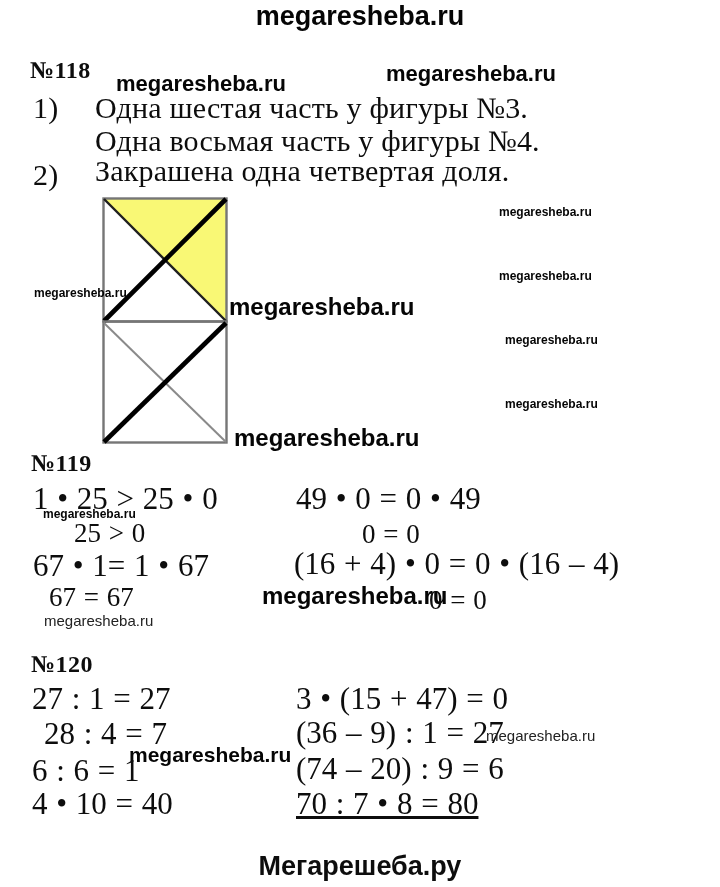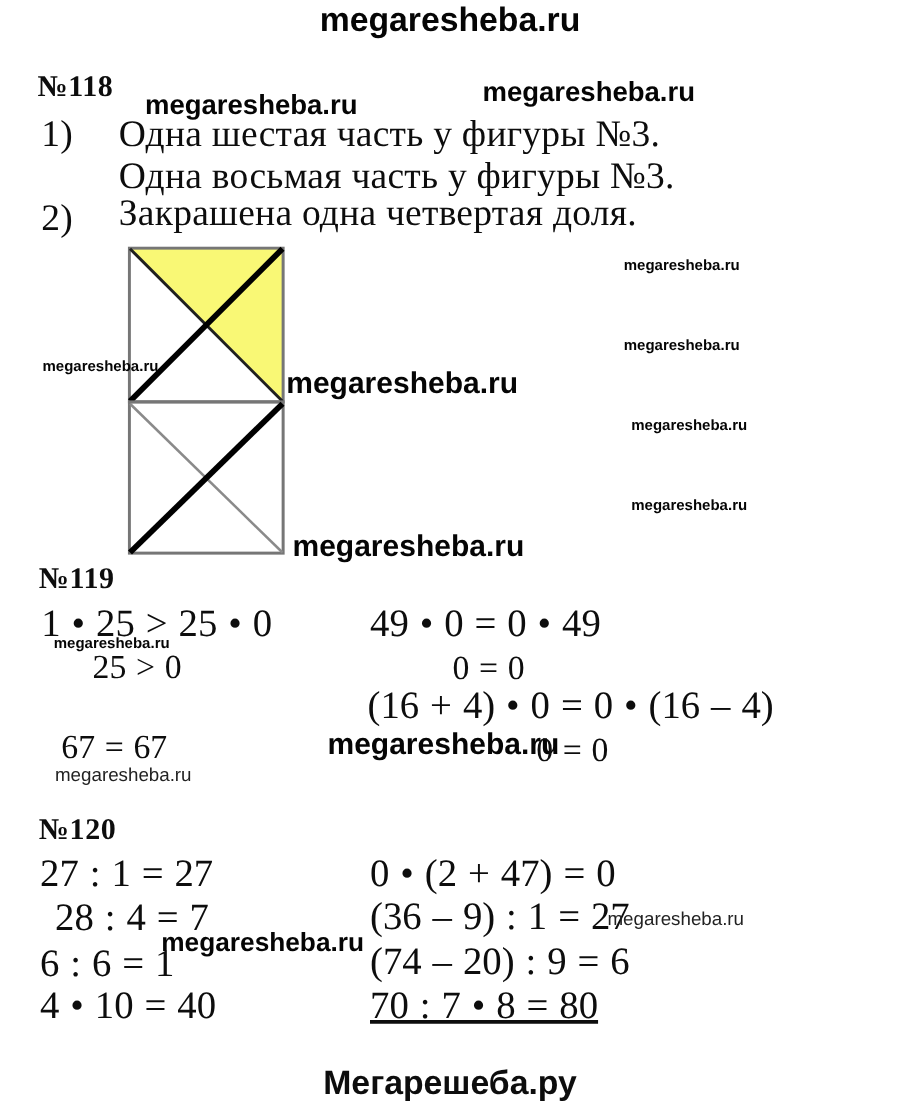--- a/index.html
+++ b/index.html
@@ -28,21 +28,21 @@
 <div class="page">
 
   <div class="abs wm wm-hdr">megaresheba.ru</div>
 
   <div class="abs hnum" style="left:30px;top:57px;">№118</div>
   <div class="abs wm wm-22" style="left:116px;top:72px;">megaresheba.ru</div>
   <div class="abs wm wm-22" style="left:386px;top:62px;">megaresheba.ru</div>
 
   <div class="abs txt" style="left:33px;top:91px;">1)</div>
   <div class="abs txt" style="left:95px;top:91px;">Одна шестая часть у фигуры №3.</div>
-  <div class="abs txt" style="left:95px;top:124px;">Одна восьмая часть у фигуры №3.</div>
+  <div class="abs txt" style="left:95px;top:124px;">Одна восьмая часть у фигуры №4.</div>
   <div class="abs txt" style="left:33px;top:158px;">2)</div>
   <div class="abs txt" style="left:95px;top:154px;">Закрашена одна четвертая доля.</div>
 
   <div class="abs" style="left:102px;top:197px;">
     <svg width="126" height="248" viewBox="0 0 126 248">
       <polygon points="2,2 124,2 124,124" fill="#f9f875"></polygon>
       <rect x="1.5" y="1.5" width="123" height="123" fill="none" stroke-width="2.4" stroke="#767676"></rect>
       <line x1="2" y1="2" x2="124" y2="124" stroke-width="2.4" stroke="#1f1f1f"></line>
       <line x1="124" y1="2" x2="2" y2="124" stroke-width="4.6" stroke="#000000"></line>
       <rect x="1.5" y="124.5" width="123" height="121" fill="none" stroke-width="2.4" stroke="#767676"></rect>
@@ -57,38 +57,39 @@
   <div class="abs wm wm-12" style="left:499px;top:206px;">megaresheba.ru</div>
   <div class="abs wm wm-12" style="left:499px;top:270px;">megaresheba.ru</div>
   <div class="abs wm wm-12" style="left:505px;top:334px;">megaresheba.ru</div>
   <div class="abs wm wm-12" style="left:505px;top:398px;">megaresheba.ru</div>
 
   <div class="abs hnum" style="left:31px;top:450px;">№119</div>
 
   <div class="abs eq" style="left:33px;top:482px;">1 • 25 &gt; 25 • 0</div>
   <div class="abs wm wm-12" style="left:43px;top:508px;">megaresheba.ru</div>
   <div class="abs eq-sub" style="left:74px;top:518px;">25 &gt; 0</div>
+  <div class="abs eq" style="left:33px;top:549px;">67 • 1= 1 • 67</div>
   <div class="abs eq-sub" style="left:49px;top:582px;">67 = 67</div>
   <div class="abs wm-reg" style="left:44px;top:613px;">megaresheba.ru</div>
 
   <div class="abs eq" style="left:296px;top:482px;">49 • 0 = 0 • 49</div>
   <div class="abs eq-sub" style="left:362px;top:519px;">0 = 0</div>
   <div class="abs eq" style="left:294px;top:547px;">(16 + 4) • 0 = 0 • (16 – 4)</div>
   <div class="abs wm wm-24" style="left:262px;top:583px;">megaresheba.ru</div>
   <div class="abs eq-sub" style="left:429px;top:585px;">0 = 0</div>
 
   <div class="abs hnum" style="left:31px;top:651px;">№120</div>
 
   <div class="abs eq" style="left:32px;top:682px;">27 : 1 = 27</div>
   <div class="abs eq" style="left:32px;top:717px;margin-left:12px;">28 : 4 = 7</div>
   <div class="abs wm wm-21" style="left:129px;top:743px;">megaresheba.ru</div>
   <div class="abs eq" style="left:32px;top:754px;">6 : 6 = 1</div>
   <div class="abs eq" style="left:32px;top:787px;">4 • 10 = 40</div>
 
-  <div class="abs eq" style="left:296px;top:682px;">0 • (2 + 47) = 0</div>
+  <div class="abs eq" style="left:296px;top:682px;">3 • (15 + 47) = 0</div>
   <div class="abs eq" style="left:296px;top:716px;">(36 – 9) : 1 = 27</div>
   <div class="abs wm-reg" style="left:486px;top:728px;">megaresheba.ru</div>
   <div class="abs eq" style="left:296px;top:752px;">(74 – 20) : 9 = 6</div>
   <div class="abs eq" style="left:296px;top:787px;text-decoration:underline;">70 : 7 • 8 = 80</div>
 
   <div class="abs footer">Мегарешеба.ру</div>
 
 </div>
 
 </body></html>

